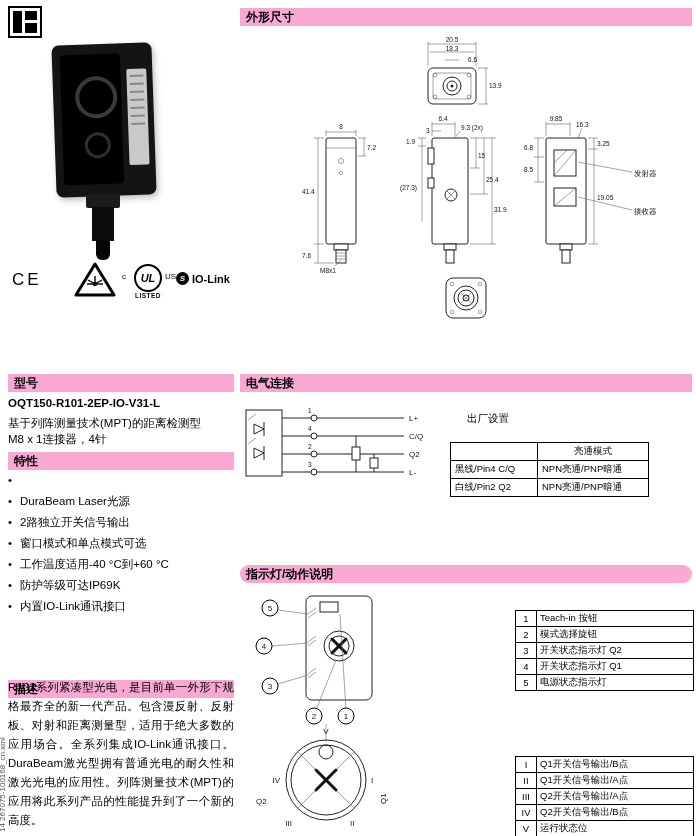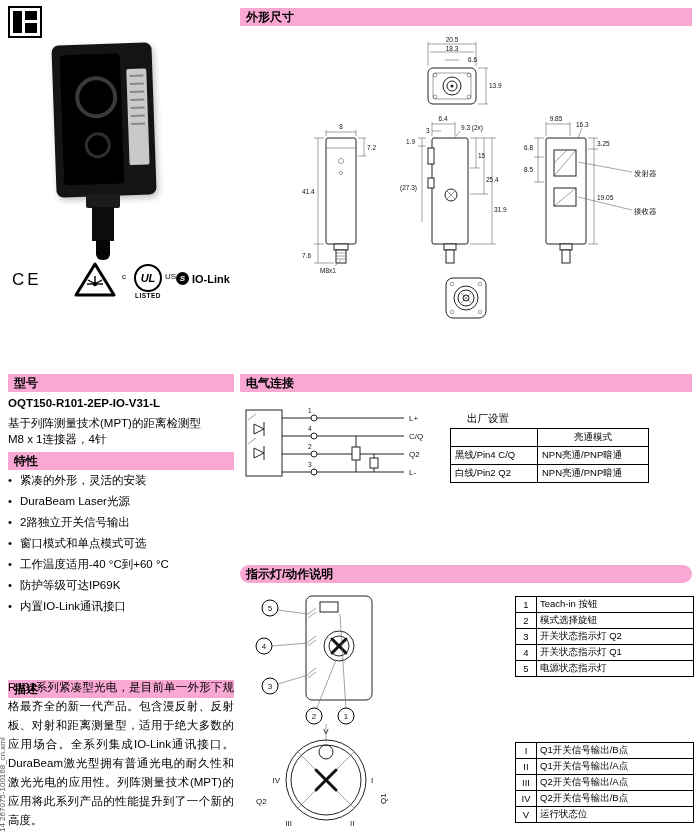--- a/index.html
+++ b/index.html
@@ -12,21 +12,21 @@
   .txt{position:absolute;font-size:11.5px;}
   .bold{font-weight:bold;}
   .feat{position:absolute;left:8px;top:470px;width:226px;font-size:11.5px;}
   .feat .fi{display:flex;line-height:21px;}
   .feat .bullet{width:12px;flex:0 0 12px;}
   .desc-p{position:absolute;left:8px;top:678px;width:226px;font-size:11.5px;
           line-height:19px;text-align:justify;}
   .docref{position:absolute;left:-2px;top:832px;transform:rotate(-90deg);
           transform-origin:left top;font-size:8px;color:#555;white-space:nowrap;}
   
-  table{border-collapse:collapse;}
+  table{border-collapse:collapse;margin-top:14px;}
   .etable{position:absolute;left:450px;top:428px;font-size:9.5px;}
   .etable td{border:1px solid #000;padding:2px 4px;height:13px;}
   .etable .c1{width:78px;}
   .etable .c2{width:102px;}
   .etable .hdr{text-align:center;}
   .itable{position:absolute;font-size:9.5px;}
   .itable td{border:1px solid #000;padding:1px 3px;height:12px;}
   .itable .num{width:14px;text-align:center;}
   .itable .lbl{width:150px;}
   .factory-label{position:absolute;left:455px;top:412px;font-size:10.5px;margin-left:12px;}
@@ -133,21 +133,20 @@
 
   <div class="bar bar-left" style="top:374px;">型号</div>
   <div class="txt bold" style="left:8px;top:397px;width:226px;">OQT150-R101-2EP-IO-V31-L</div>
   <div class="txt" style="left:8px;top:415px;width:226px;line-height:16px;">基于列阵测量技术(MPT)的距离检测型</div>
   <div class="txt" style="left:8px;top:431px;width:226px;line-height:16px;">M8 x 1连接器，4针</div>
 
   <div class="bar bar-left" style="top:452px;">特性</div>
   <div class="feat">
     <div class="fi">
         <span class="bullet">•</span>
-        <span>紧凑的外形，灵活的安装</span>
       </div>
     <div class="fi">
         <span class="bullet">•</span>
         <span>DuraBeam Laser光源</span>
       </div>
     <div class="fi">
         <span class="bullet">•</span>
         <span>2路独立开关信号输出</span>
       </div>
     <div class="fi">

